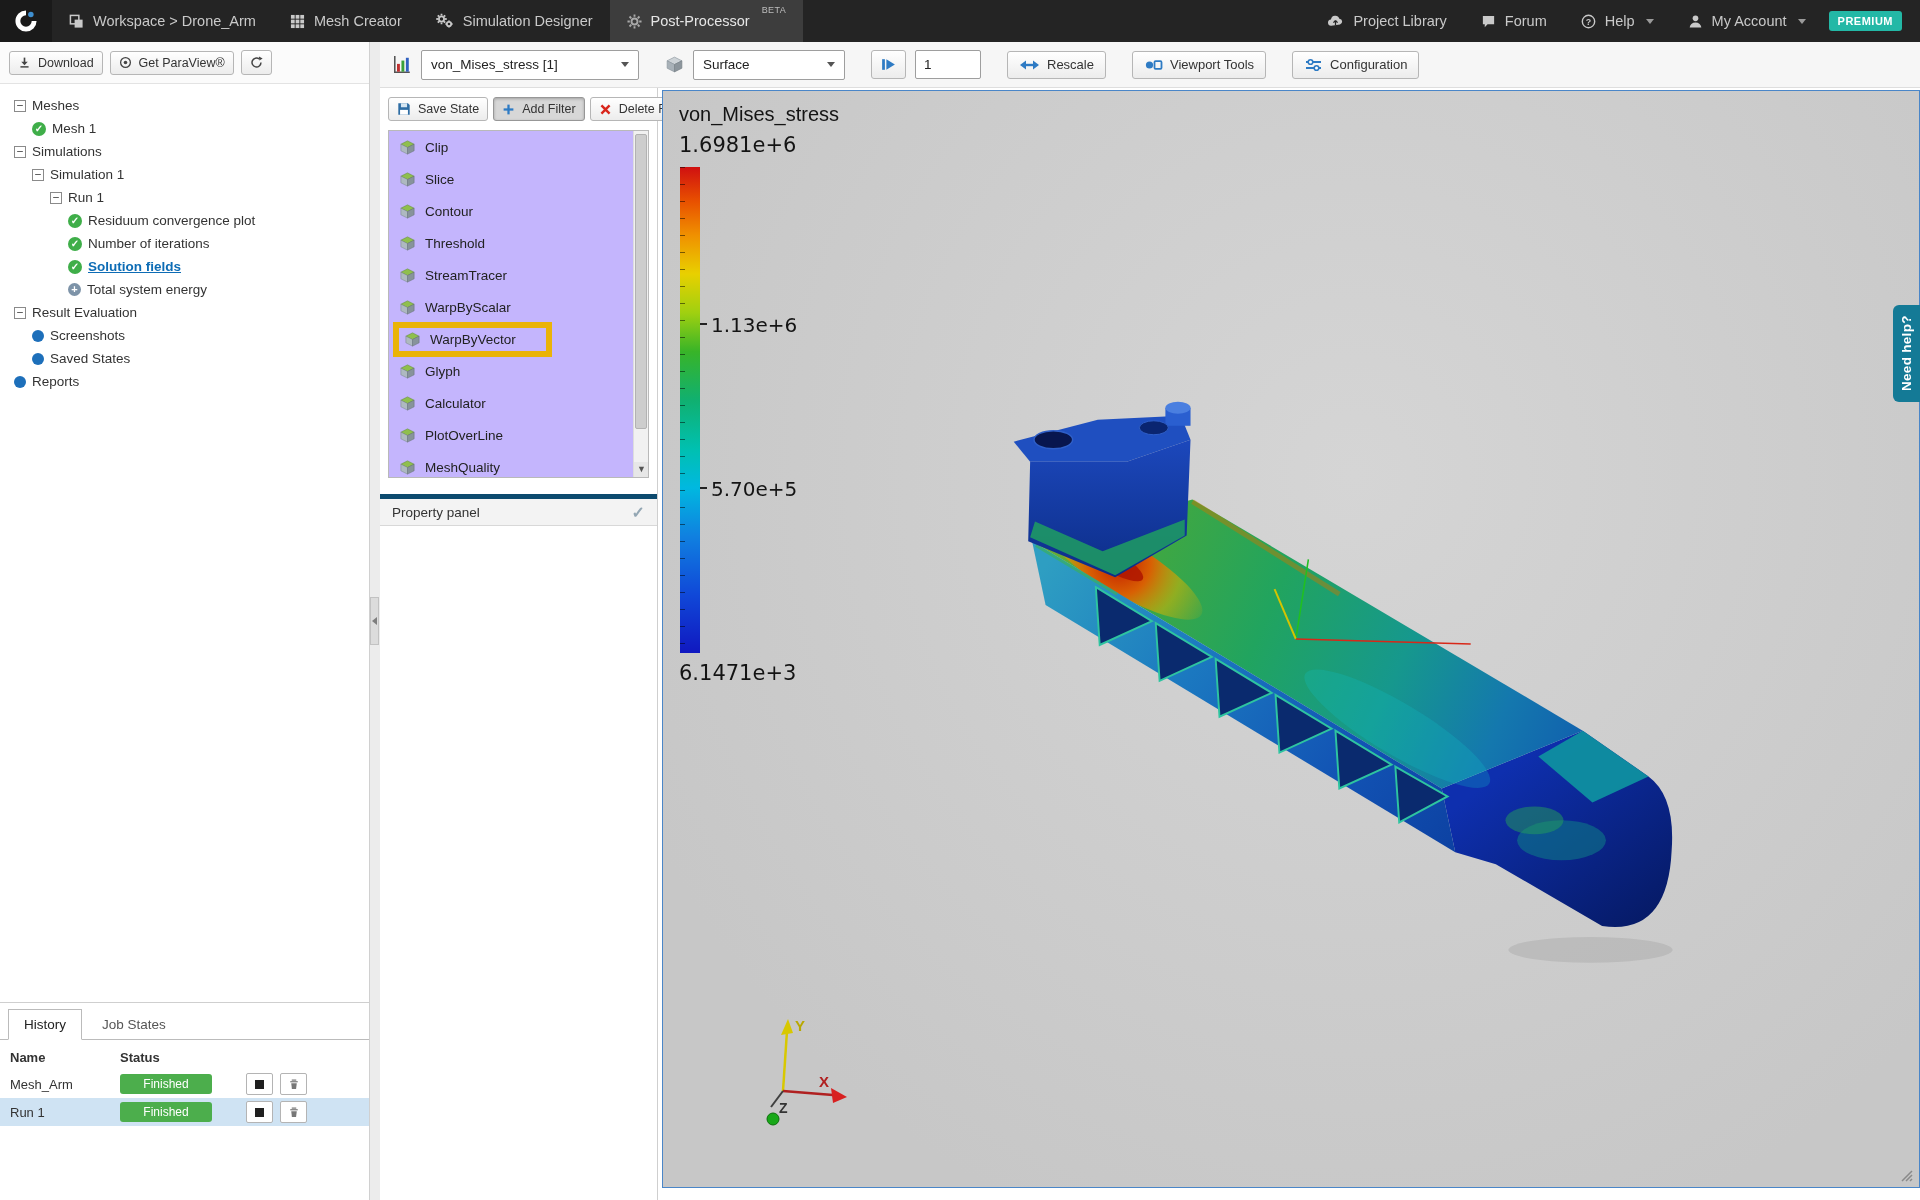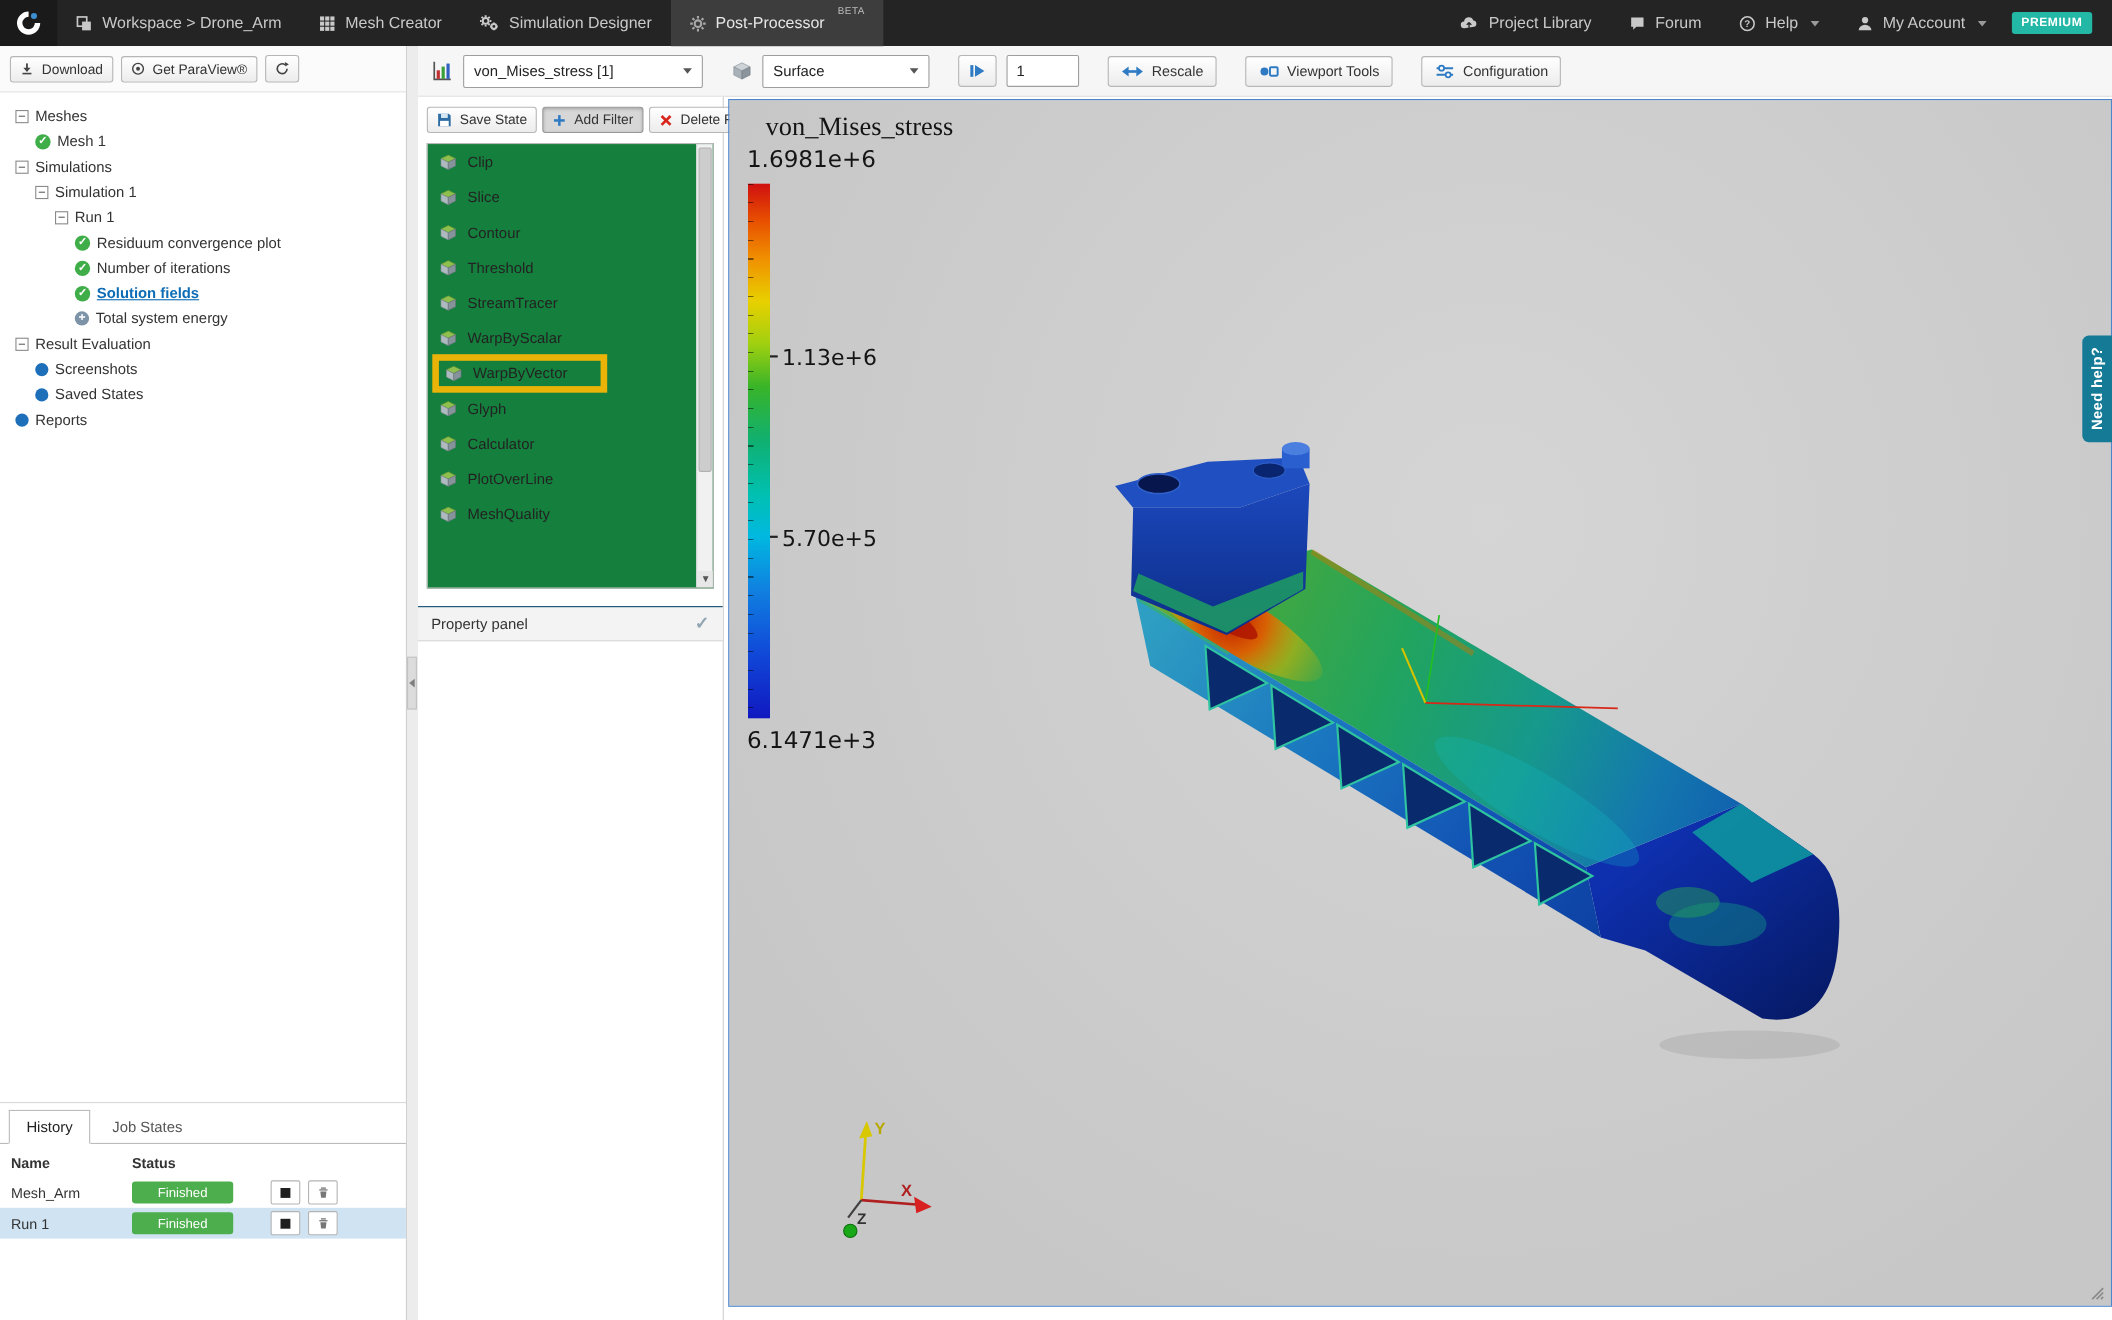--- a/index.html
+++ b/index.html
@@ -67,34 +67,34 @@
 
   
   .toolbar{height:46px;background:#f6f6f6;border-bottom:1px solid #dedede;display:flex;align-items:center;
     gap:9px;padding:0 12px;flex:none}
   .tgap{width:8px;flex:none}
 
   
   .content{flex:1;display:flex;min-height:0}
   .filterpanel{width:278px;background:#fff;border-right:1px solid #cfcfcf;padding-top:9px;flex:none}
   .fp-actions{display:flex;gap:5px;padding:0 8px}
-  .flist{border:1px solid #b9b9b9;height:405px;margin:9px 8px 0;position:relative;overflow:hidden;background:#15803d}
+  .flist{border:1px solid #b9b9b9;height:348px;margin:9px 8px 0;position:relative;overflow:hidden;background:#c4b5fd}
   .frow{display:flex;align-items:center;gap:9px;height:32px;padding-left:10px;font-size:13.5px;color:#222}
   .hlbox{display:inline-flex;align-items:center;gap:9px;border:6px solid #eab308;padding:3px 30px 3px 5px;margin-left:-6px}
   .vscroll{position:absolute;top:0;right:0;width:15px;height:100%;background:#f1f1f1;border-left:1px solid #ddd}
   .vthumb{position:absolute;top:3px;left:1px;width:12px;height:295px;background:#cdcdcd;border:1px solid #b2b2b2;border-radius:2px}
   .varrow{position:absolute;bottom:0;left:0;width:15px;height:15px;color:#555;font-size:9px;text-align:center;line-height:15px;background:#e7e7e7}
-  .propbar{height:32px;margin-top:16px;background:#f3f3f3;border-top:1px solid #0c4a6e;border-bottom:1px solid #d8d8d8;
+  .propbar{height:32px;margin-top:16px;background:#f3f3f3;border-top:5px solid #0c4a6e;border-bottom:1px solid #d8d8d8;
     display:flex;align-items:center;justify-content:space-between;padding:0 12px;font-size:13.5px;color:#333}
   .propcheck{color:#93a6b3;font-size:16px;font-weight:bold}
 
   
   .viewport{flex:1;margin:2px 0 12px 4px;position:relative;border:1px solid #4a86c8;min-width:0;
     background:radial-gradient(ellipse at 55% 35%, #d5d5d5 0%, #c7c7c7 80%)}
-  .vp-title{position:absolute;left:33px;top:12px;font-size:24px;color:#141414;font-family:Liberation Serif, serif}
+  .vp-title{position:absolute;left:16px;top:12px;font-size:20px;color:#141414;font-family:Liberation Sans, sans-serif}
   .vp-max{position:absolute;left:16px;top:42px;font-size:21px;color:#141414;font-family:"DejaVu Sans",sans-serif}
   .cbar{position:absolute;left:17px;top:76px;width:20px;height:486px;
     background:linear-gradient(to bottom,#d01010 0%,#e85000 7%,#f09000 14%,#e8d000 22%,#a0d010 30%,#38b428 38%,
       #10b070 48%,#00c0b0 58%,#00b8e0 66%,#1080e0 76%,#1048d8 88%,#1018c0 100%)}
   .cbar::after{content:"";position:absolute;left:0;top:0;width:5px;height:100%;
     background:repeating-linear-gradient(to bottom,rgba(0,0,0,.5) 0 1px,transparent 1px 17px)}
   .majtick{position:absolute;left:37px;width:7px;height:2px;background:#222}
   .vp-t1{position:absolute;left:48px;top:222px;font-size:20px;color:#141414;font-family:"DejaVu Sans",sans-serif}
   .vp-t2{position:absolute;left:48px;top:386px;font-size:20px;color:#141414;font-family:"DejaVu Sans",sans-serif}
   .vp-min{position:absolute;left:16px;top:570px;font-size:21px;color:#141414;font-family:"DejaVu Sans",sans-serif}

